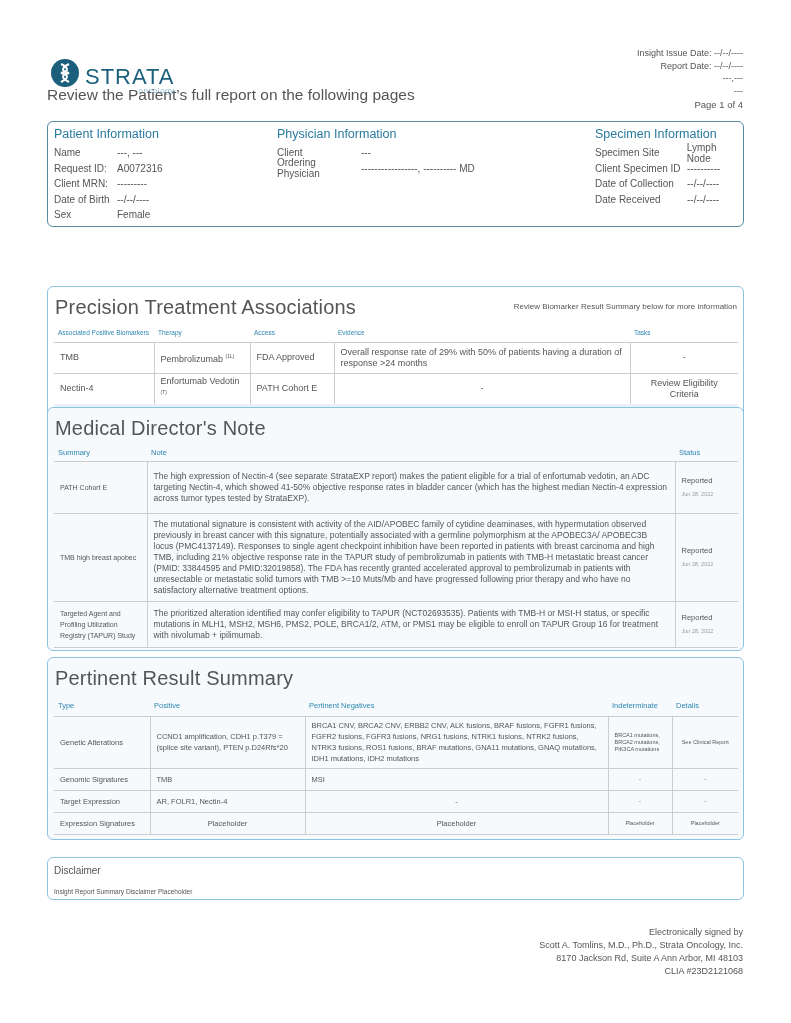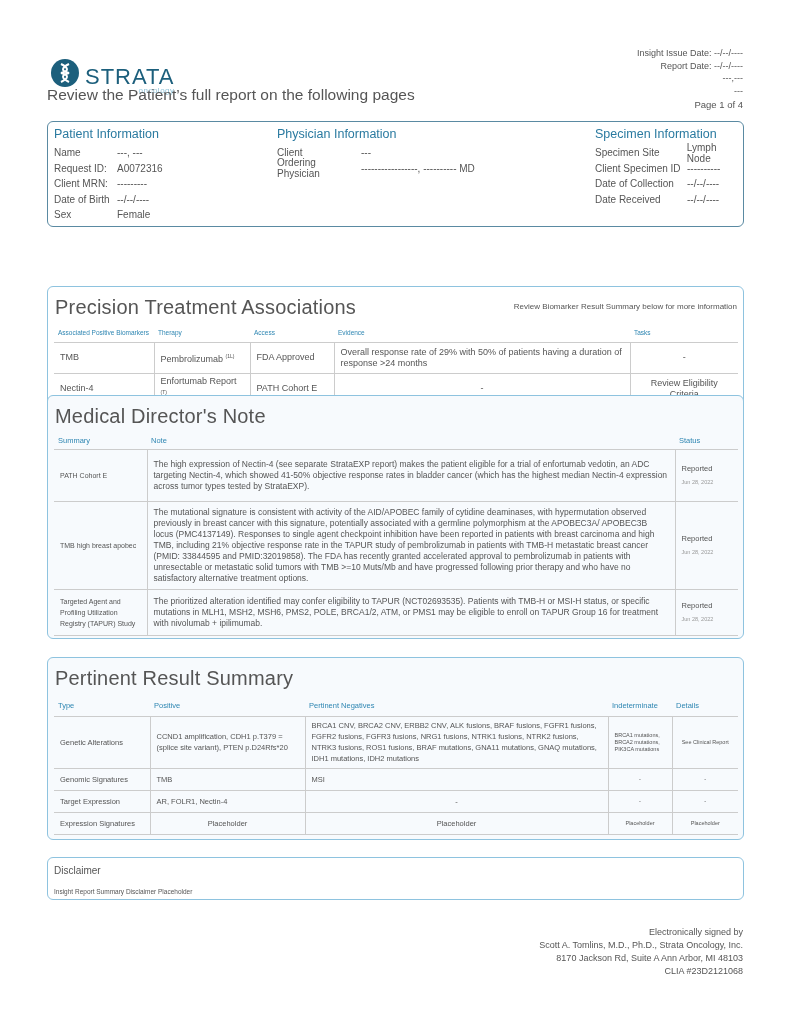--- a/index.html
+++ b/index.html
@@ -40,21 +40,21 @@
   th { font-weight: normal; color: #2e86b2; text-align: left; font-size: 6.5px; padding: 0 4px; height: 18px; border-bottom: 1px solid #ccc; }
   td { font-size: 9px; color: #555; padding: 2px 6px; border-bottom: 1px solid #ccc; border-left: 1px solid #ccc; vertical-align: middle; line-height: 11px; }
   td:first-child { border-left: none; }
   .prec-table { top: 37px; }
   .prec-table td { height: 31px; }
   .prec-table sup { font-size: 5px; }
   .center { text-align: center; }
   .footnote { position: absolute; left: 6px; top: 117px; width: 684px; height: 15px; background: #e8f2f8; font-size: 4.8px; color: #666; padding: 4px 5px; }
 
   
-  .md-card { top: 395px; height: 244px; background: #f7fafd; }
+  .md-card { top: 407px; height: 244px; background: #f7fafd; }
   .md-table { top: 37px; }
   .md-table th { font-size: 7.5px; height: 16px; }
   .md-table td { font-size: 8.5px; }
   .md-table td.sum { font-size: 7px; width: 93px; }
   .md-table td.status { width: 63px; font-size: 7.5px; }
   .status .date { font-size: 5.5px; color: #999; display: block; margin-top: 3px; }
 
   
   .bio-card { top: 657px; height: 183px; background: #f7fafd; }
   .bio-table { top: 38px; }
@@ -170,21 +170,21 @@
     <tbody>
       <tr>
         <td>TMB</td>
         <td><span>Pembrolizumab</span> <sup>(1L)</sup></td>
         <td>FDA Approved</td>
         <td>Overall response rate of 29% with 50% of patients having a duration of response &gt;24 months</td>
         <td class="center">-</td>
       </tr>
       <tr>
         <td>Nectin-4</td>
-        <td><span>Enfortumab Report</span> <sup>(T)</sup></td>
+        <td><span>Enfortumab Vedotin</span> <sup>(T)</sup></td>
         <td>PATH Cohort E</td>
         <td class="center">-</td>
         <td class="center">Review Eligibility Criteria</td>
       </tr>
     </tbody>
   </table>
   <div class="footnote">1L: first line, 2L: second line; T: trial match, O: Off-label hypothesis, NR: not reccommended, R: resistance mutation</div>
 </div>
 
 <div class="card md-card">

